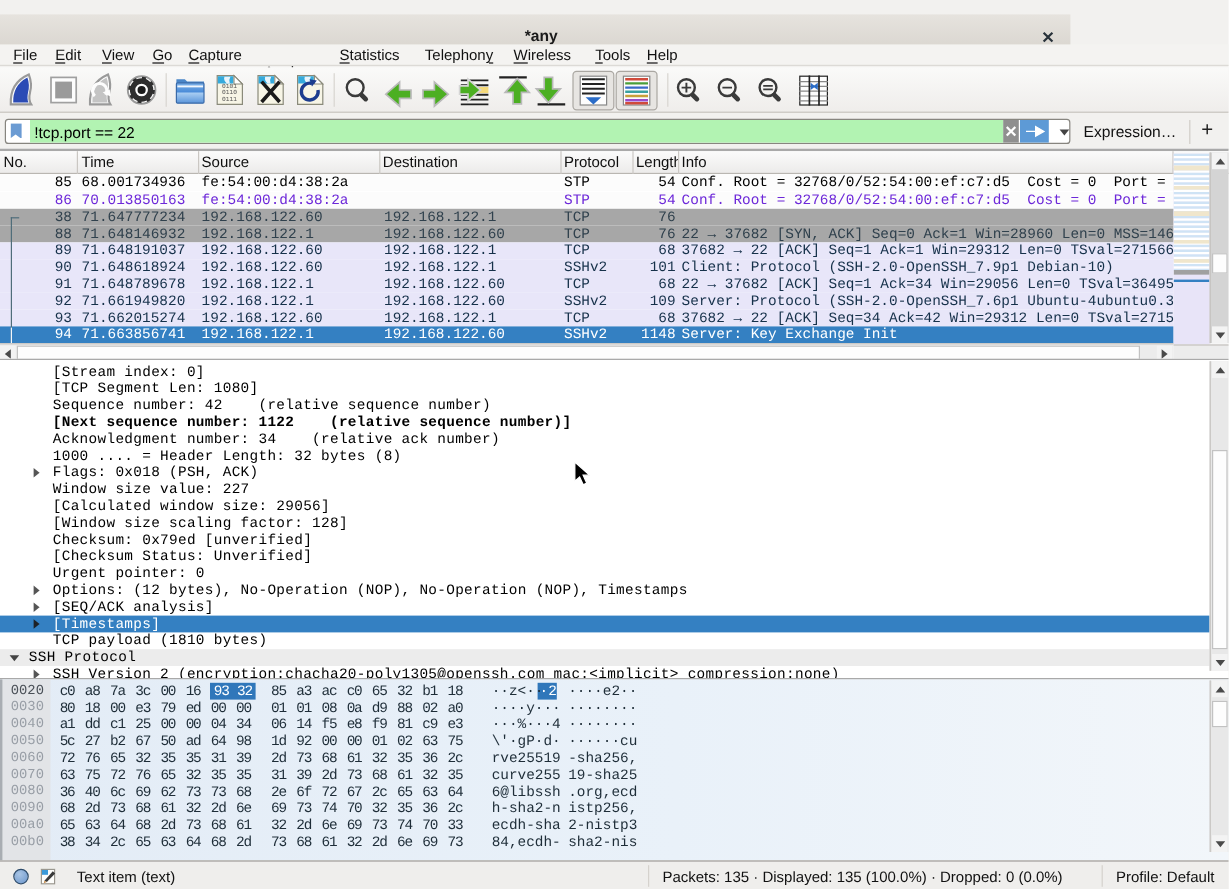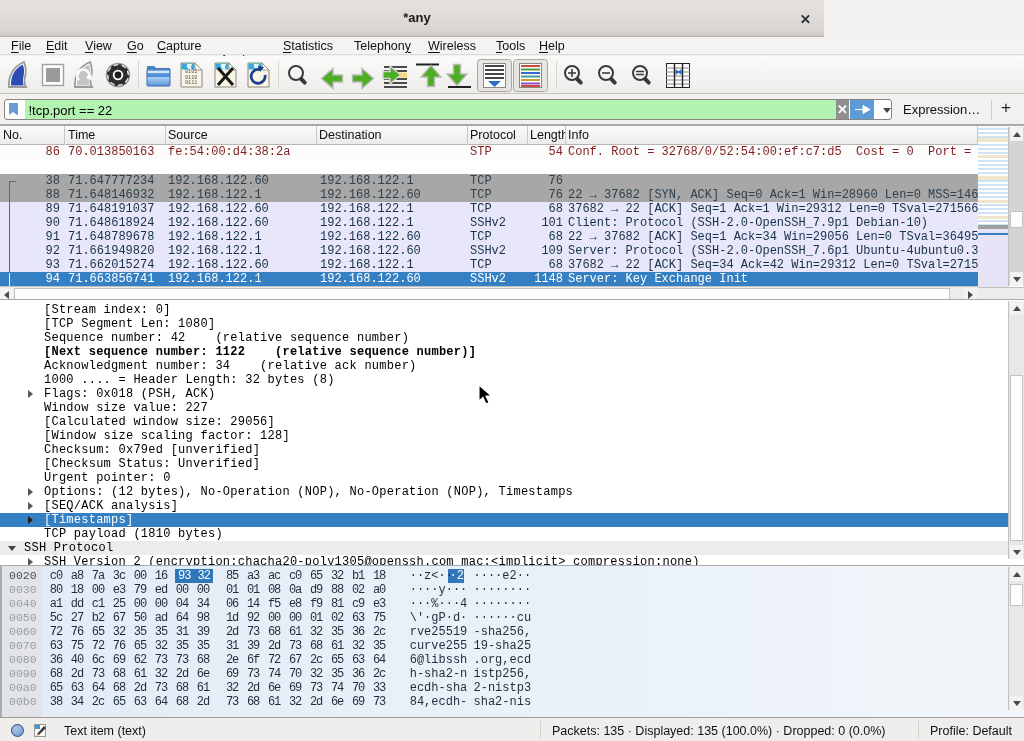--- a/index.html
+++ b/index.html
@@ -1,20 +1,20 @@
 <!DOCTYPE html>
 <html><head><meta charset="utf-8">
 <style>
 html,body{margin:0;padding:0;background:#fff;}
 #win{position:relative;width:1024px;height:741px;overflow:hidden;
   font-family:"Liberation Sans",sans-serif;background:#f2f1ef;}
 *{box-sizing:border-box;}
 .mono{font-family:"Liberation Mono",monospace;}
 
-#titlebar{position:absolute;left:0;top:0;width:824px;height:37px;
+#titlebar{position:absolute;left:0;top:12px;width:892px;height:37px;
   background:linear-gradient(#e6e3de,#d9d5cf 85%,#ccc8c1);border-bottom:1px solid #b4b0aa;}
 #title{position:absolute;left:10px;right:0;top:10px;text-align:center;
   font-size:13px;font-weight:bold;color:#1a1a1a;}
 #closex{position:absolute;right:13px;top:11px;font-size:13.5px;color:#28323a;font-weight:bold;}
 
 #menubar{position:absolute;left:0;top:37px;width:1024px;height:18px;background:#f4f3f1;
   border-bottom:1px solid #dcdad6;font-size:12.5px;color:#111;}
 #menubar span{position:absolute;top:2px;}
 #menubar u{text-decoration:underline;text-underline-offset:2px;}
 
@@ -268,21 +268,21 @@
         <span style="left: 568px;">Info</span>
         <div class="hsep" style="left: 64px;"></div>
         <div class="hsep" style="left: 165px;"></div>
         <div class="hsep" style="left: 316px;"></div>
         <div class="hsep" style="left: 467px;"></div>
         <div class="hsep" style="left: 527px;"></div>
         <div class="hsep" style="left: 565px;"></div>
         <div class="hsep" style="left: 977px;"></div>
       </div>
       <div class="prow mono" style="top: 19.4px; background: rgb(252, 252, 252); color: rgb(0, 0, 0);"><span class="c-no">85</span><span class="c-t">68.001734936</span><span class="c-s">fe:54:00:d4:38:2a</span><span class="c-d"></span><span class="c-p">STP</span><span class="c-l">54</span><span class="c-i">Conf. Root = 32768/0/52:54:00:ef:c7:d5  Cost = 0  Port = 0x8002</span></div>
-      <div class="prow mono" style="top: 19px; background: rgb(252, 252, 252); color: #7f1d1d;"><span class="c-no">86</span><span class="c-t">70.013850163</span><span class="c-s">fe:54:00:d4:38:2a</span><span class="c-d"></span><span class="c-p">STP</span><span class="c-l">54</span><span class="c-i">Conf. Root = 32768/0/52:54:00:ef:c7:d5  Cost = 0  Port = 0x8002</span></div>
+      <div class="prow mono" style="top: 34px; background: rgb(252, 252, 252); color: #6d28d9;"><span class="c-no">86</span><span class="c-t">70.013850163</span><span class="c-s">fe:54:00:d4:38:2a</span><span class="c-d"></span><span class="c-p">STP</span><span class="c-l">54</span><span class="c-i">Conf. Root = 32768/0/52:54:00:ef:c7:d5  Cost = 0  Port = 0x8002</span></div>
       <div class="prow mono" style="top: 47.56px; background: rgb(167, 167, 167); color: rgb(48, 65, 77);"><span class="c-no">38</span><span class="c-t">71.647777234</span><span class="c-s">192.168.122.60</span><span class="c-d">192.168.122.1</span><span class="c-p">TCP</span><span class="c-l">76</span></div>
       <div class="prow mono" style="top: 61.64px; background: rgb(167, 167, 167); color: rgb(48, 65, 77);"><span class="c-no">88</span><span class="c-t">71.648146932</span><span class="c-s">192.168.122.1</span><span class="c-d">192.168.122.60</span><span class="c-p">TCP</span><span class="c-l">76</span><span class="c-i">22 → 37682 [SYN, ACK] Seq=0 Ack=1 Win=28960 Len=0 MSS=146</span></div>
       <div class="prow mono" style="top: 75.72px; background: rgb(232, 230, 249); color: rgb(22, 49, 74);"><span class="c-no">89</span><span class="c-t">71.648191037</span><span class="c-s">192.168.122.60</span><span class="c-d">192.168.122.1</span><span class="c-p">TCP</span><span class="c-l">68</span><span class="c-i">37682 → 22 [ACK] Seq=1 Ack=1 Win=29312 Len=0 TSval=271566</span></div>
       <div class="prow mono" style="top: 89.8px; background: rgb(232, 230, 249); color: rgb(22, 49, 74);"><span class="c-no">90</span><span class="c-t">71.648618924</span><span class="c-s">192.168.122.60</span><span class="c-d">192.168.122.1</span><span class="c-p">SSHv2</span><span class="c-l">101</span><span class="c-i">Client: Protocol (SSH-2.0-OpenSSH_7.9p1 Debian-10)</span></div>
       <div class="prow mono" style="top: 103.88px; background: rgb(232, 230, 249); color: rgb(22, 49, 74);"><span class="c-no">91</span><span class="c-t">71.648789678</span><span class="c-s">192.168.122.1</span><span class="c-d">192.168.122.60</span><span class="c-p">TCP</span><span class="c-l">68</span><span class="c-i">22 → 37682 [ACK] Seq=1 Ack=34 Win=29056 Len=0 TSval=36495</span></div>
       <div class="prow mono" style="top: 117.96px; background: rgb(232, 230, 249); color: rgb(22, 49, 74);"><span class="c-no">92</span><span class="c-t">71.661949820</span><span class="c-s">192.168.122.1</span><span class="c-d">192.168.122.60</span><span class="c-p">SSHv2</span><span class="c-l">109</span><span class="c-i">Server: Protocol (SSH-2.0-OpenSSH_7.6p1 Ubuntu-4ubuntu0.3</span></div>
       <div class="prow mono" style="top: 132.04px; background: rgb(232, 230, 249); color: rgb(22, 49, 74);"><span class="c-no">93</span><span class="c-t">71.662015274</span><span class="c-s">192.168.122.60</span><span class="c-d">192.168.122.1</span><span class="c-p">TCP</span><span class="c-l">68</span><span class="c-i">37682 → 22 [ACK] Seq=34 Ack=42 Win=29312 Len=0 TSval=2715</span></div>
       <div class="prow mono" style="top: 146.12px; background: rgb(52, 128, 194); color: rgb(255, 255, 255);"><span class="c-no">94</span><span class="c-t">71.663856741</span><span class="c-s">192.168.122.1</span><span class="c-d">192.168.122.60</span><span class="c-p">SSHv2</span><span class="c-l">1148</span><span class="c-i">Server: Key Exchange Init</span></div>
       <div style="position: absolute; left: 8.5px; top: 54.5px; width: 1.5px; height: 105px; background: rgb(79, 109, 122);"></div>
       <div style="position: absolute; left: 8.5px; top: 54.5px; width: 7px; height: 1.5px; background: rgb(79, 109, 122);"></div>

